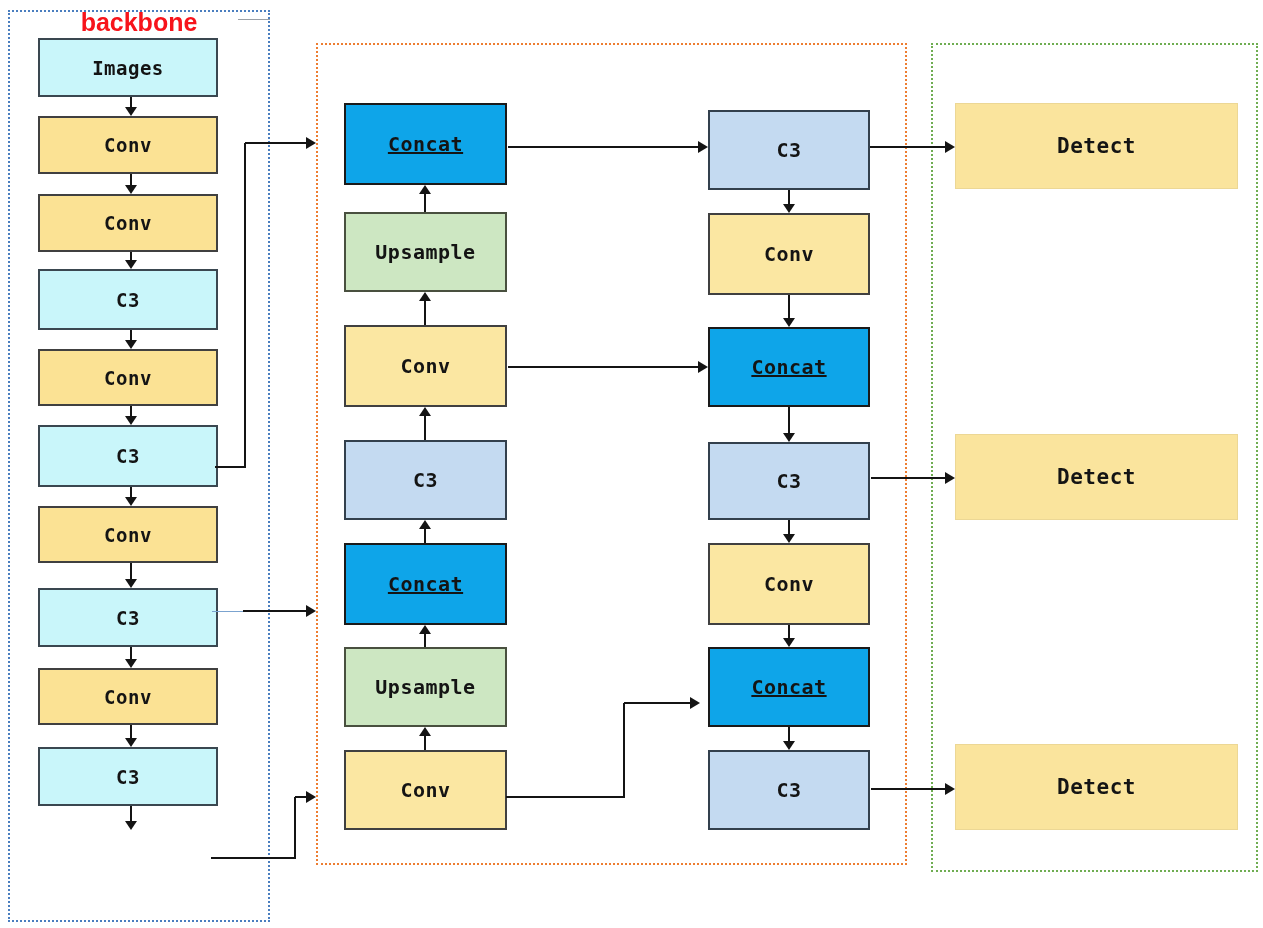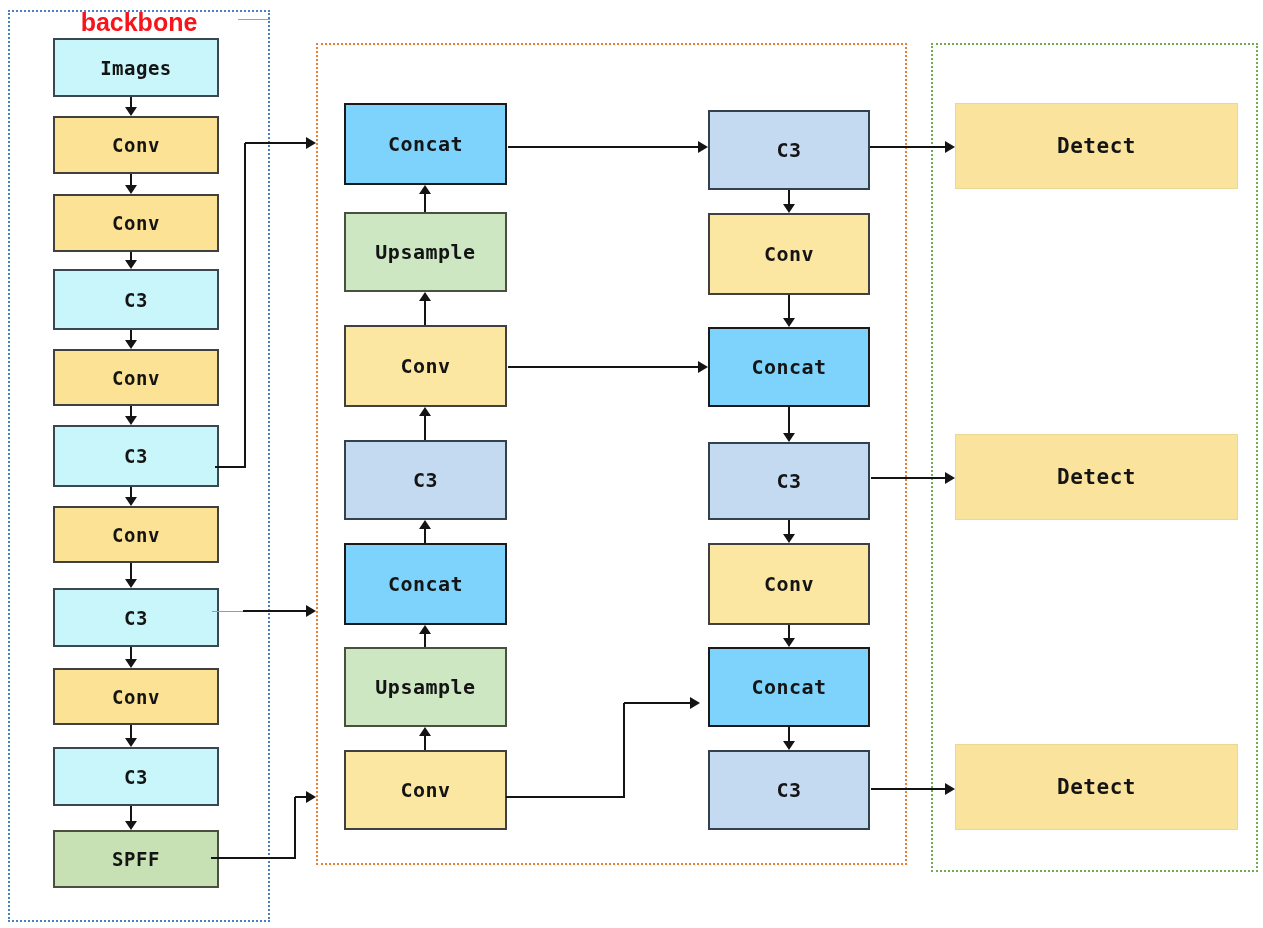--- a/index.html
+++ b/index.html
@@ -9,31 +9,31 @@
   #region-backbone{left:8px;top:10px;width:262px;height:912px;border:2px dotted #4a7ebf;}
   #region-neck{left:316px;top:43px;width:591px;height:822px;border:2px dotted #ed7d31;}
   #region-head{left:931px;top:43px;width:327px;height:829px;border:2px dotted #6fad52;}
   .rtitle{position:absolute;text-align:center;font-family:"Liberation Sans","DejaVu Sans",sans-serif;
           font-weight:bold;color:#f7141b;}
   #title-backbone{left:8px;width:262px;top:8px;font-size:25px;}
   #title-neck{left:316px;width:591px;top:47px;font-size:25px;}
   #title-head{left:931px;width:327px;top:53px;font-size:25px;}
   .node{position:absolute;box-sizing:border-box;display:flex;align-items:center;justify-content:center;
         font-weight:bold;color:#141414;border:2px solid #404040;letter-spacing:0.5px;}
-  .bb{left:53px;width:166px;font-size:19px;}
+  .bb{left:38px;width:180px;font-size:19px;}
   .nl{left:344px;width:163px;font-size:20px;}
   .nr{left:708px;width:162px;font-size:20px;}
   .hd{left:955px;width:283px;font-size:21px;border:1px solid #ecd795;}
   .c-cyan{background:#c9f6fa;border-color:#3a4750;}
   .c-yb{background:#fbe294;}
   .c-yn{background:#fbe7a2;}
   .c-yh{background:#fae49d;}
   .c-gn{background:#cde7c2;border-color:#49503f;}
   .c-gb{background:#c7e0b4;border-color:#49503f;}
-  .c-red{background:#7dd3fc;border-color:#1a1a1a;}
+  .c-red{background:#0ea5e9;border-color:#1a1a1a;text-decoration:underline;}
   .c-blue{background:#c4daf1;border-color:#33404d;}
   .ln{position:absolute;}
   .ah{position:absolute;width:0;height:0;}
   .ah.r{border-top:6px solid transparent;border-bottom:6px solid transparent;border-left:10px solid #141414;}
   .ah.d{border-left:6px solid transparent;border-right:6px solid transparent;border-top:9px solid #141414;}
   .ah.u{border-left:6px solid transparent;border-right:6px solid transparent;border-bottom:9px solid #141414;}
 </style>
 </head>
 <body>
 
@@ -67,23 +67,20 @@
       <span>Conv</span>
     </div>
   <div class="node bb c-cyan" style="top:588px;height:59px">
       <span>C3</span>
     </div>
   <div class="node bb c-yb" style="top:668px;height:57px">
       <span>Conv</span>
     </div>
   <div class="node bb c-cyan" style="top:747px;height:59px">
       <span>C3</span>
-    </div>
-  <div class="node bb c-gb" style="top:830px;height:58px">
-      <span>SPFF</span>
     </div>
 
   <div class="node nl c-red" style="top:103px;height:82px">
       <span>Concat</span>
     </div>
   <div class="node nl c-gn" style="top:212px;height:80px">
       <span>Upsample</span>
     </div>
   <div class="node nl c-yn" style="top:325px;height:82px">
       <span>Conv</span>

